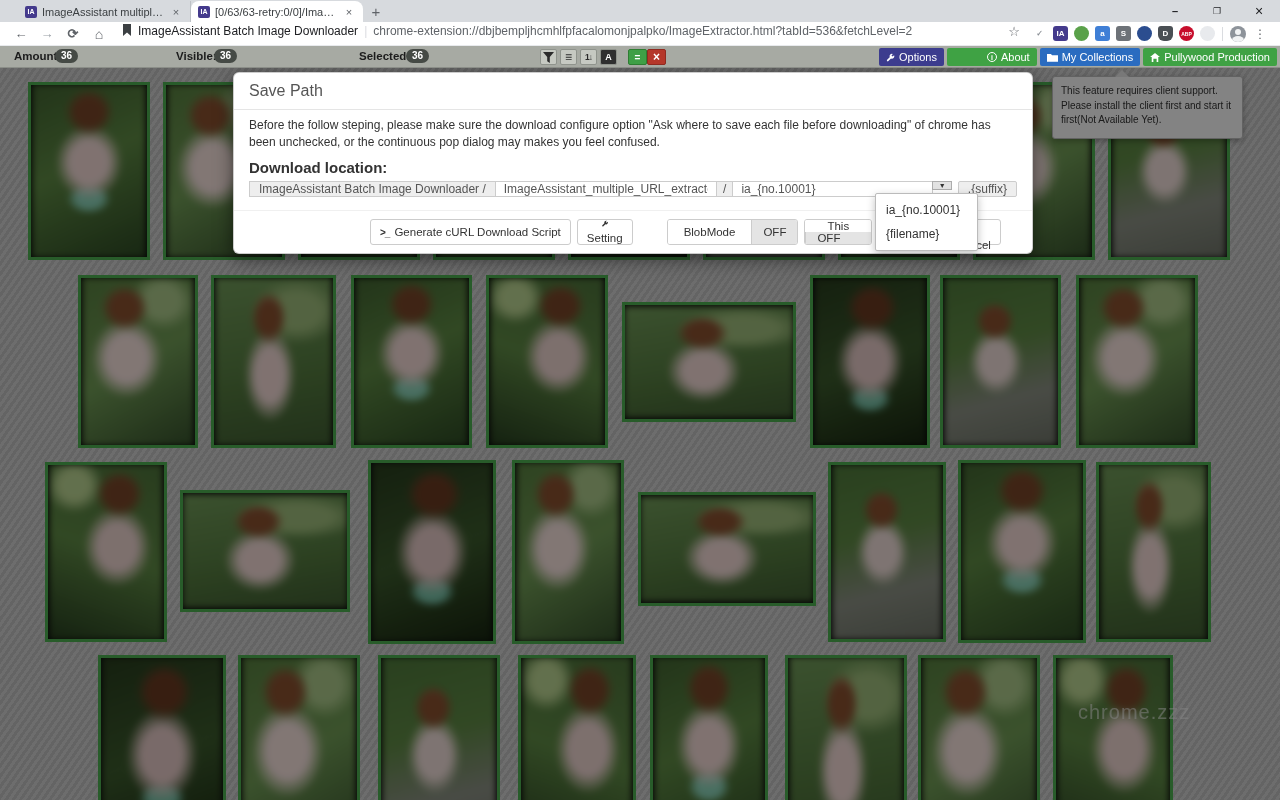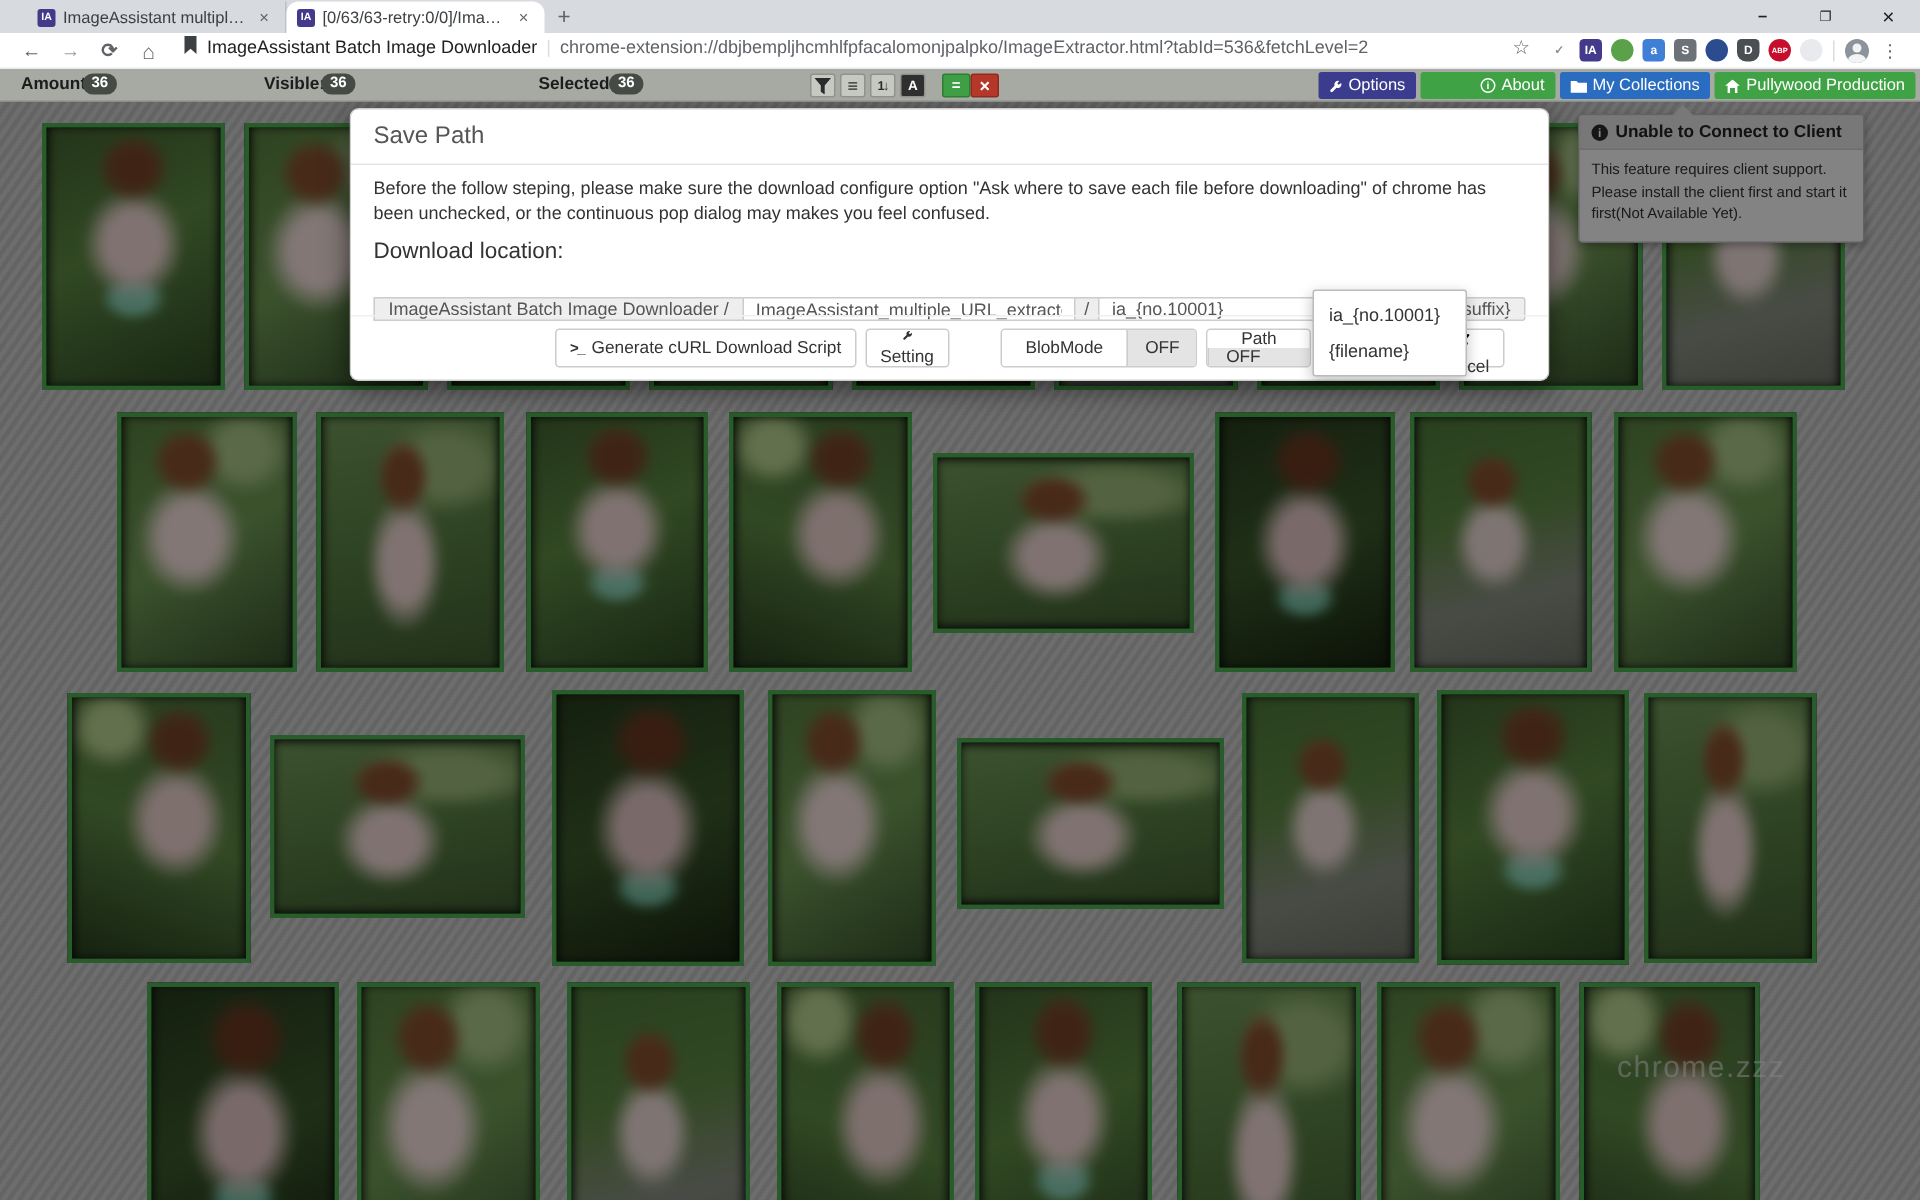--- a/index.html
+++ b/index.html
@@ -142,22 +142,22 @@
   .pop-body { padding:7px 8px 10px; font-size:10px; color:#333; line-height:1.45; }
 
   .dim-overlay { position:absolute; inset:0; background:rgba(0,0,0,0.47); z-index:4; }
 
   
   .dialog { position:absolute; left:233px; top:4px; width:800px; height:182px; background:#fff; z-index:5;
     border-radius:6px; box-shadow:0 5px 18px rgba(0,0,0,.5); border:1px solid rgba(0,0,0,.2); }
   .dlg-title { padding:9px 15px; font-size:16px; color:#555; border-bottom:1px solid #e5e5e5; }
   .dlg-body { padding:7px 15px 0; }
   .dlg-note { font-size:12px; color:#333; line-height:1.45; }
-  .dlg-loc { font-size:15px; color:#333; font-weight:normal; margin:7px 0 5px; }
-  .path-group { display:flex; height:33px; font-size:12px; align-items:flex-end; }
+  .dlg-loc { font-size:15px; color:#333; font-weight:bold; margin:7px 0 5px; }
+  .path-group { display:flex; height:33px; font-size:12px; align-items:flex-start; }
   .pg-addon { background:#eee; border:1px solid #ccc; color:#555; padding:0 9px; display:flex; align-items:center;
     white-space:nowrap; }
   .pg-input { border:1px solid #ccc; margin-left:-1px; color:#555; padding:0 8px; background:#fff; font-size:12px;
     font-family:"Liberation Sans", sans-serif; outline:none; }
   .pg-slash { margin-left:-1px; width:20px; justify-content:center; padding:0; }
   .pg-caret { margin-left:-1px; width:22px; background:#e2e2e2; border:1px solid #adadad; color:#333;
     display:flex; align-items:center; justify-content:center; font-size:7px; }
   .pg-caret::before { content:"▼"; }
   .pg-suffix { margin-left:6px; border-radius:2px; }
   .dlg-footer { position:absolute; left:0; right:0; bottom:0; padding:8px 14px; border-top:1px solid #f0f0f0;
@@ -381,24 +381,20 @@
           <div class="photo v2"></div>
         </div>
         <div class="thumb" style="left: 1053px; top: 587px; width: 120px; height: 200px;">
           <div class="photo v3"></div>
         </div>
       </div>
 
     <div class="watermark">chrome.zzz</div>
 
     <div class="popover">
-      <div class="pop-head">
-        <span class="pop-info"></span>
-        <span>Unable to Connect to Client</span>
-      </div>
       <div class="pop-body">This feature requires client support. Please install the client first and start it first(Not Available Yet).</div>
     </div>
 
     <div class="dim-overlay"></div>
 
     <div class="dialog">
       <div class="dlg-title">Save Path</div>
       <div class="dlg-body">
         <div class="dlg-note">Before the follow steping, please make sure the download configure option "Ask where to save each file before downloading" of chrome has been unchecked, or the continuous pop dialog may makes you feel confused.</div>
         <div class="dlg-loc">Download location:</div>
@@ -420,21 +416,21 @@
           <svg width="10" height="10" viewBox="0 0 16 16">
               <path d="M14.5 4.2a4.3 4.3 0 0 1-5.6 5.6l-4.6 4.6a1.6 1.6 0 0 1-2.3-2.3l4.6-4.6a4.3 4.3 0 0 1 5.6-5.6L9.7 4.4l1.9 1.9z" fill="#333"></path>
             </svg>
           <span>Setting</span>
         </span>
         <span class="btn-group ml-md">
           <span class="bg-label">BlobMode</span>
           <span class="bg-state">OFF</span>
         </span>
         <span class="btn-group ml-sm">
-          <span class="bg-label" style="padding:0 22px">Path</span>
+          <span class="bg-label" style="padding:0 22px">This</span>
           <span class="bg-state">OFF</span>
         </span>
         <span class="btn btn-continue ml-sm">
           <span class="cont-glyph"></span>
           <span>continue</span>
         </span>
         <span class="btn ml-sm">
           <span class="cancel-glyph"></span>
           <span>cancel</span>
         </span>

